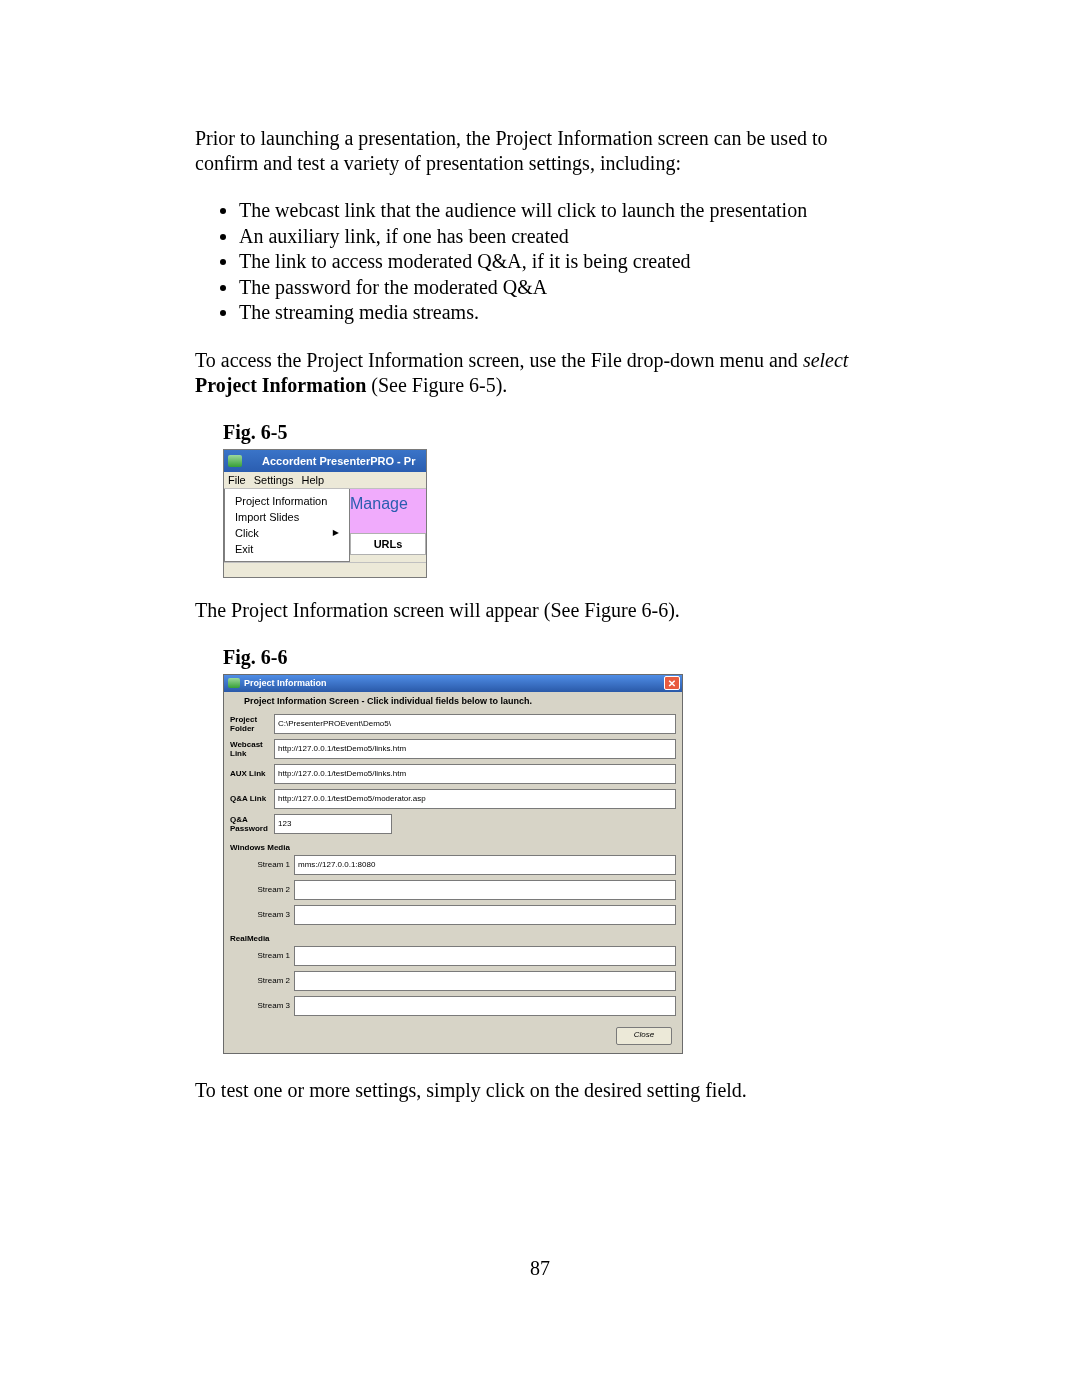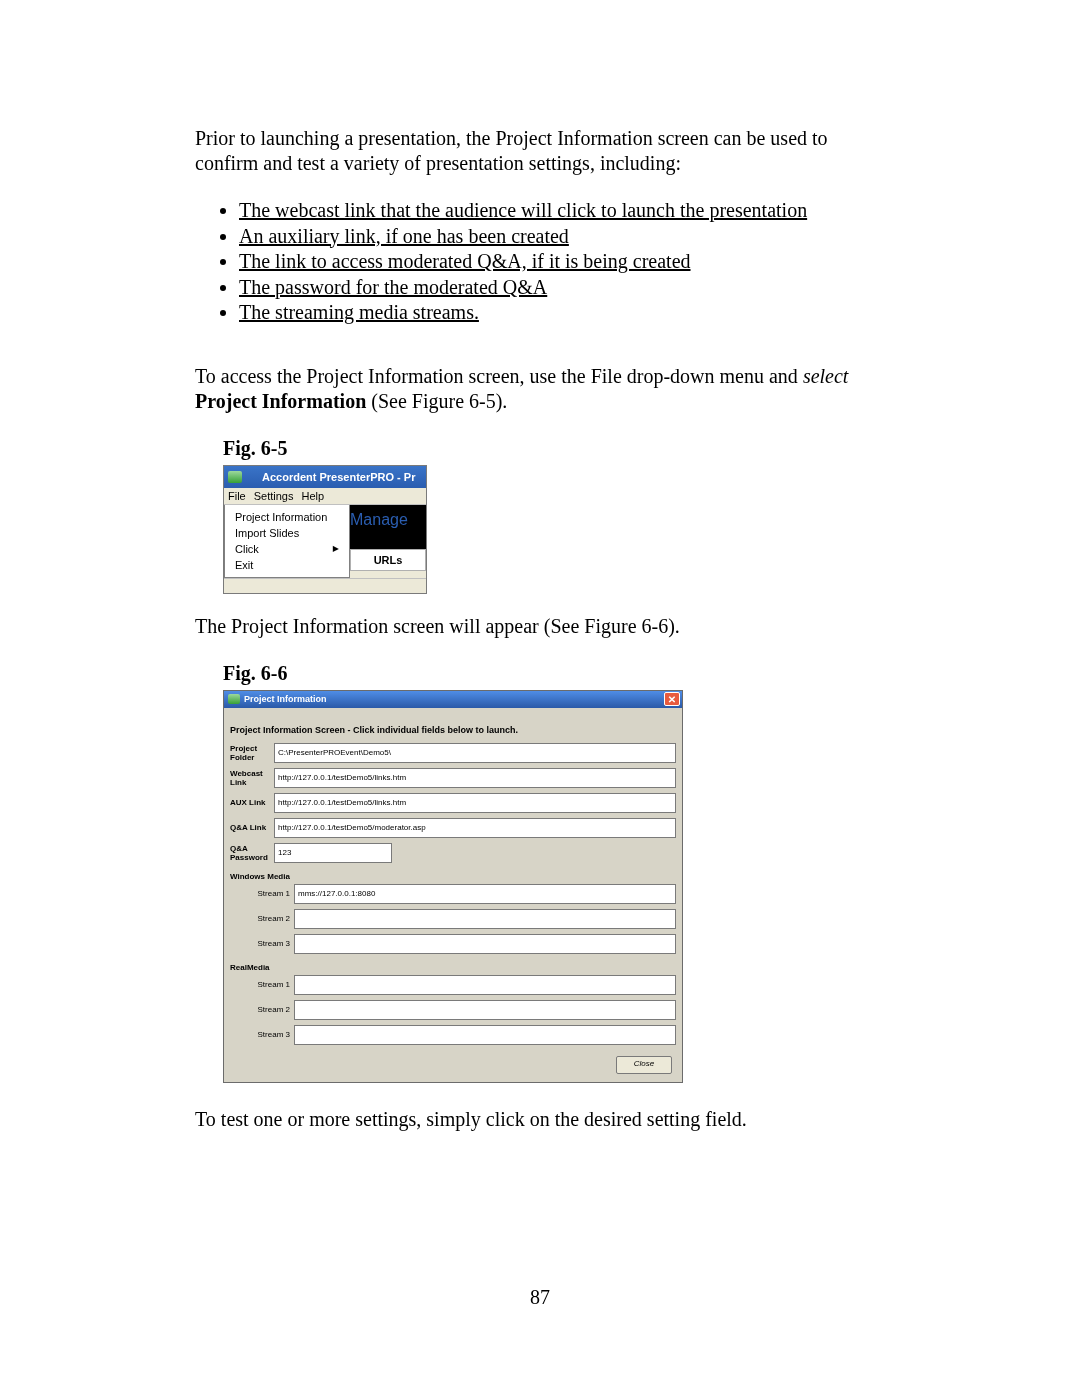--- a/index.html
+++ b/index.html
@@ -21,23 +21,22 @@
   .section-heading {
     font-weight: bold;
     margin: 0 0 30px 0;
   }
   p {
     margin: 0 0 22px 0;
     line-height: 1.25;
   }
   ul.bullets {
     list-style: disc;
-    margin: 0 0 38px 0;
+    margin: 0 0 22px 0;
     padding-left: 44px;
-    text-decoration: underline;
   }
   ul.bullets li {
     line-height: 1.28;
   }
   .fig-label {
     font-weight: bold;
     margin: 0 0 4px 28px;
   }
   .italic { font-style: italic; }
   .bold { font-weight: bold; }
@@ -93,21 +92,21 @@
     justify-content: space-between;
     align-items: center;
   }
   .fig65-drop .arrow::after { content: "▶"; font-size: 8px; color: #000; }
   .fig65-right {
     flex: 1;
     display: flex;
     flex-direction: column;
   }
   .fig65-mgr {
-    background: #000000;
+    background: #f0abfc;
     color: #2a5db0;
     font-family: Verdana, Arial, sans-serif;
     font-size: 16px;
     padding: 6px 2px 4px 0;
     text-align: left;
     height: 44px;
     box-sizing: border-box;
   }
   .fig65-urls {
     background: #fff;
@@ -156,22 +155,21 @@
     background: #e85b3e;
     border: 1px solid #fff;
     border-radius: 2px;
     color: #fff;
     display: flex; align-items: center; justify-content: center;
     font-size: 10px; font-weight: bold;
     box-sizing: border-box;
   }
   .fig66-instr {
     font-weight: bold;
-    padding: 4px 6px 8px 6px;
-    margin-top: 13px;
+    padding: 4px 6px 8px 20px;
   }
   .fig66-form {
     padding: 0 6px 0 6px;
   }
   .fig66-row {
     display: flex;
     align-items: center;
     margin-bottom: 5px;
   }
   .fig66-row .lbl {

